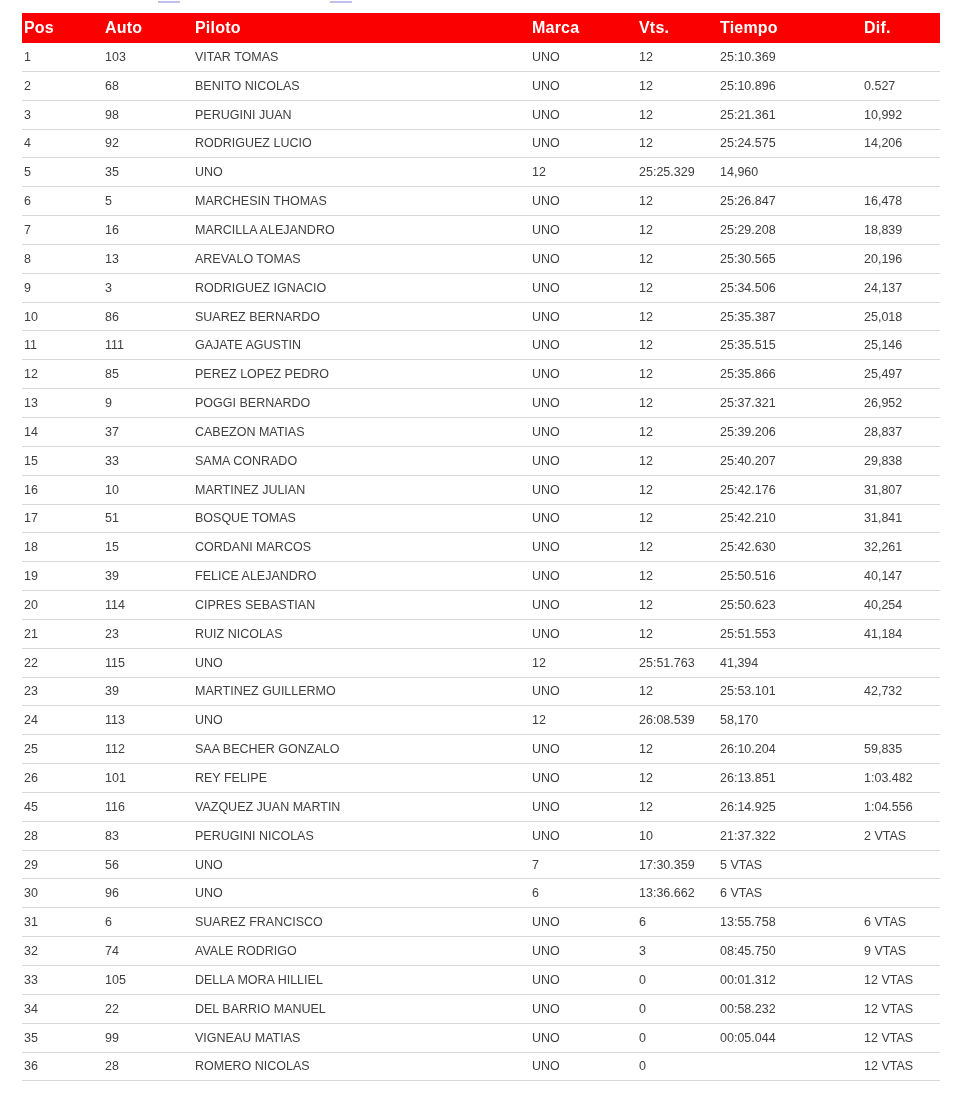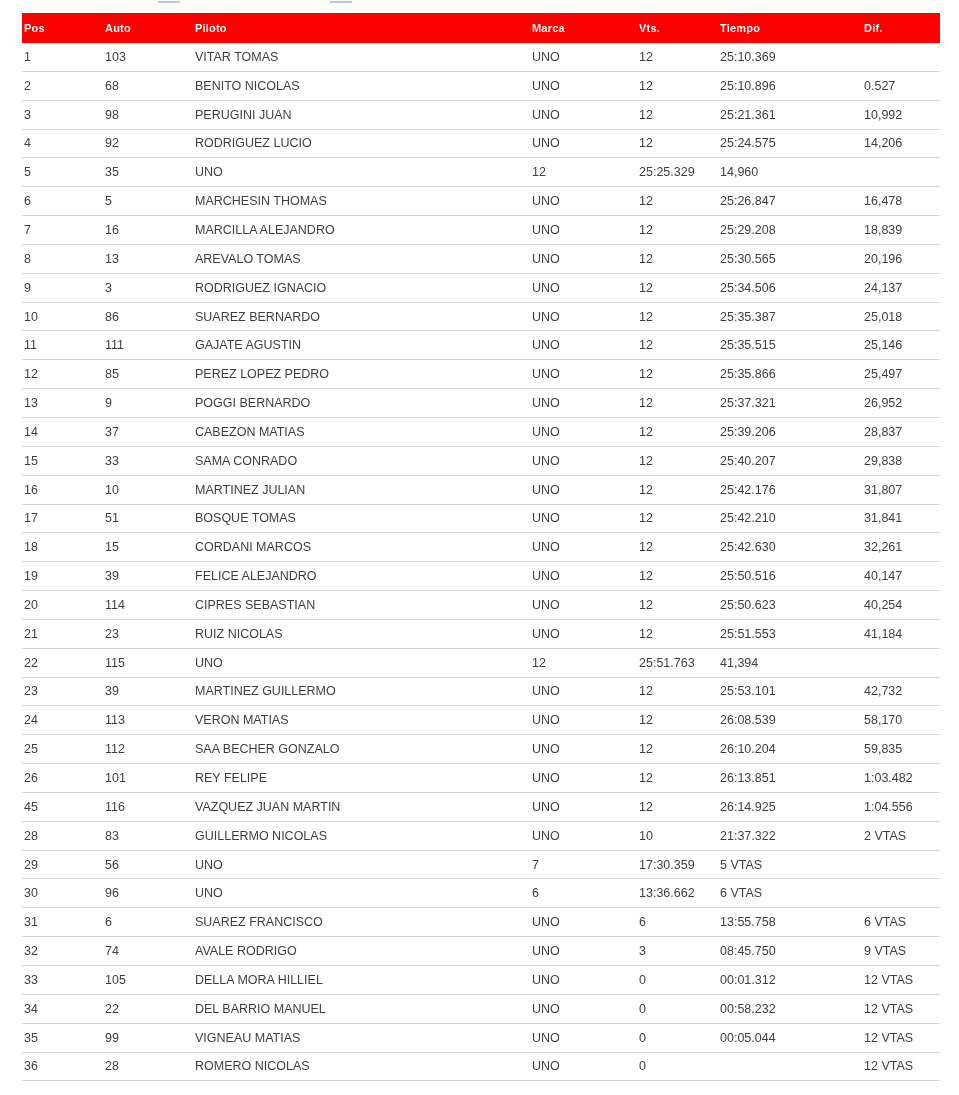--- a/index.html
+++ b/index.html
@@ -31,21 +31,21 @@
 
   .grid-cols {
     display: grid;
     grid-template-columns: 81px 90px 337px 107px 81px 144px 1fr;
   }
   .header-row {
     background: var(--header-bg);
     color: var(--header-text);
     height: 30px;
     align-items: center;
-    font-size: 11px;
+    font-size: 16px;
     font-weight: bold;
   }
   .header-cell { padding-left: 2px; letter-spacing: .2px; }
 
   .row {
     height: 28.85px;
     align-items: center;
     border-bottom: 1px solid var(--divider);
     color: var(--row-text);
     font-size: 12.5px;
@@ -295,21 +295,20 @@
     <div class="cell">MARTINEZ GUILLERMO</div>
     <div class="cell">UNO</div>
     <div class="cell">12</div>
     <div class="cell">25:53.101</div>
     <div class="cell">42,732</div>
   </div>
 
   <div class="row grid-cols">
     <div class="cell">24</div>
     <div class="cell">113</div>
-    <div class="cell">VERON MATIAS</div>
     <div class="cell">UNO</div>
     <div class="cell">12</div>
     <div class="cell">26:08.539</div>
     <div class="cell">58,170</div>
   </div>
 
   <div class="row grid-cols">
     <div class="cell">25</div>
     <div class="cell">112</div>
     <div class="cell">SAA BECHER GONZALO</div>
@@ -335,21 +334,21 @@
     <div class="cell">VAZQUEZ JUAN MARTIN</div>
     <div class="cell">UNO</div>
     <div class="cell">12</div>
     <div class="cell">26:14.925</div>
     <div class="cell">1:04.556</div>
   </div>
 
   <div class="row grid-cols">
     <div class="cell">28</div>
     <div class="cell">83</div>
-    <div class="cell">GUILLERMO NICOLAS</div>
+    <div class="cell">PERUGINI NICOLAS</div>
     <div class="cell">UNO</div>
     <div class="cell">10</div>
     <div class="cell">21:37.322</div>
     <div class="cell">2 VTAS</div>
   </div>
 
   <div class="row grid-cols">
     <div class="cell">29</div>
     <div class="cell">56</div>
     <div class="cell">UNO</div>

